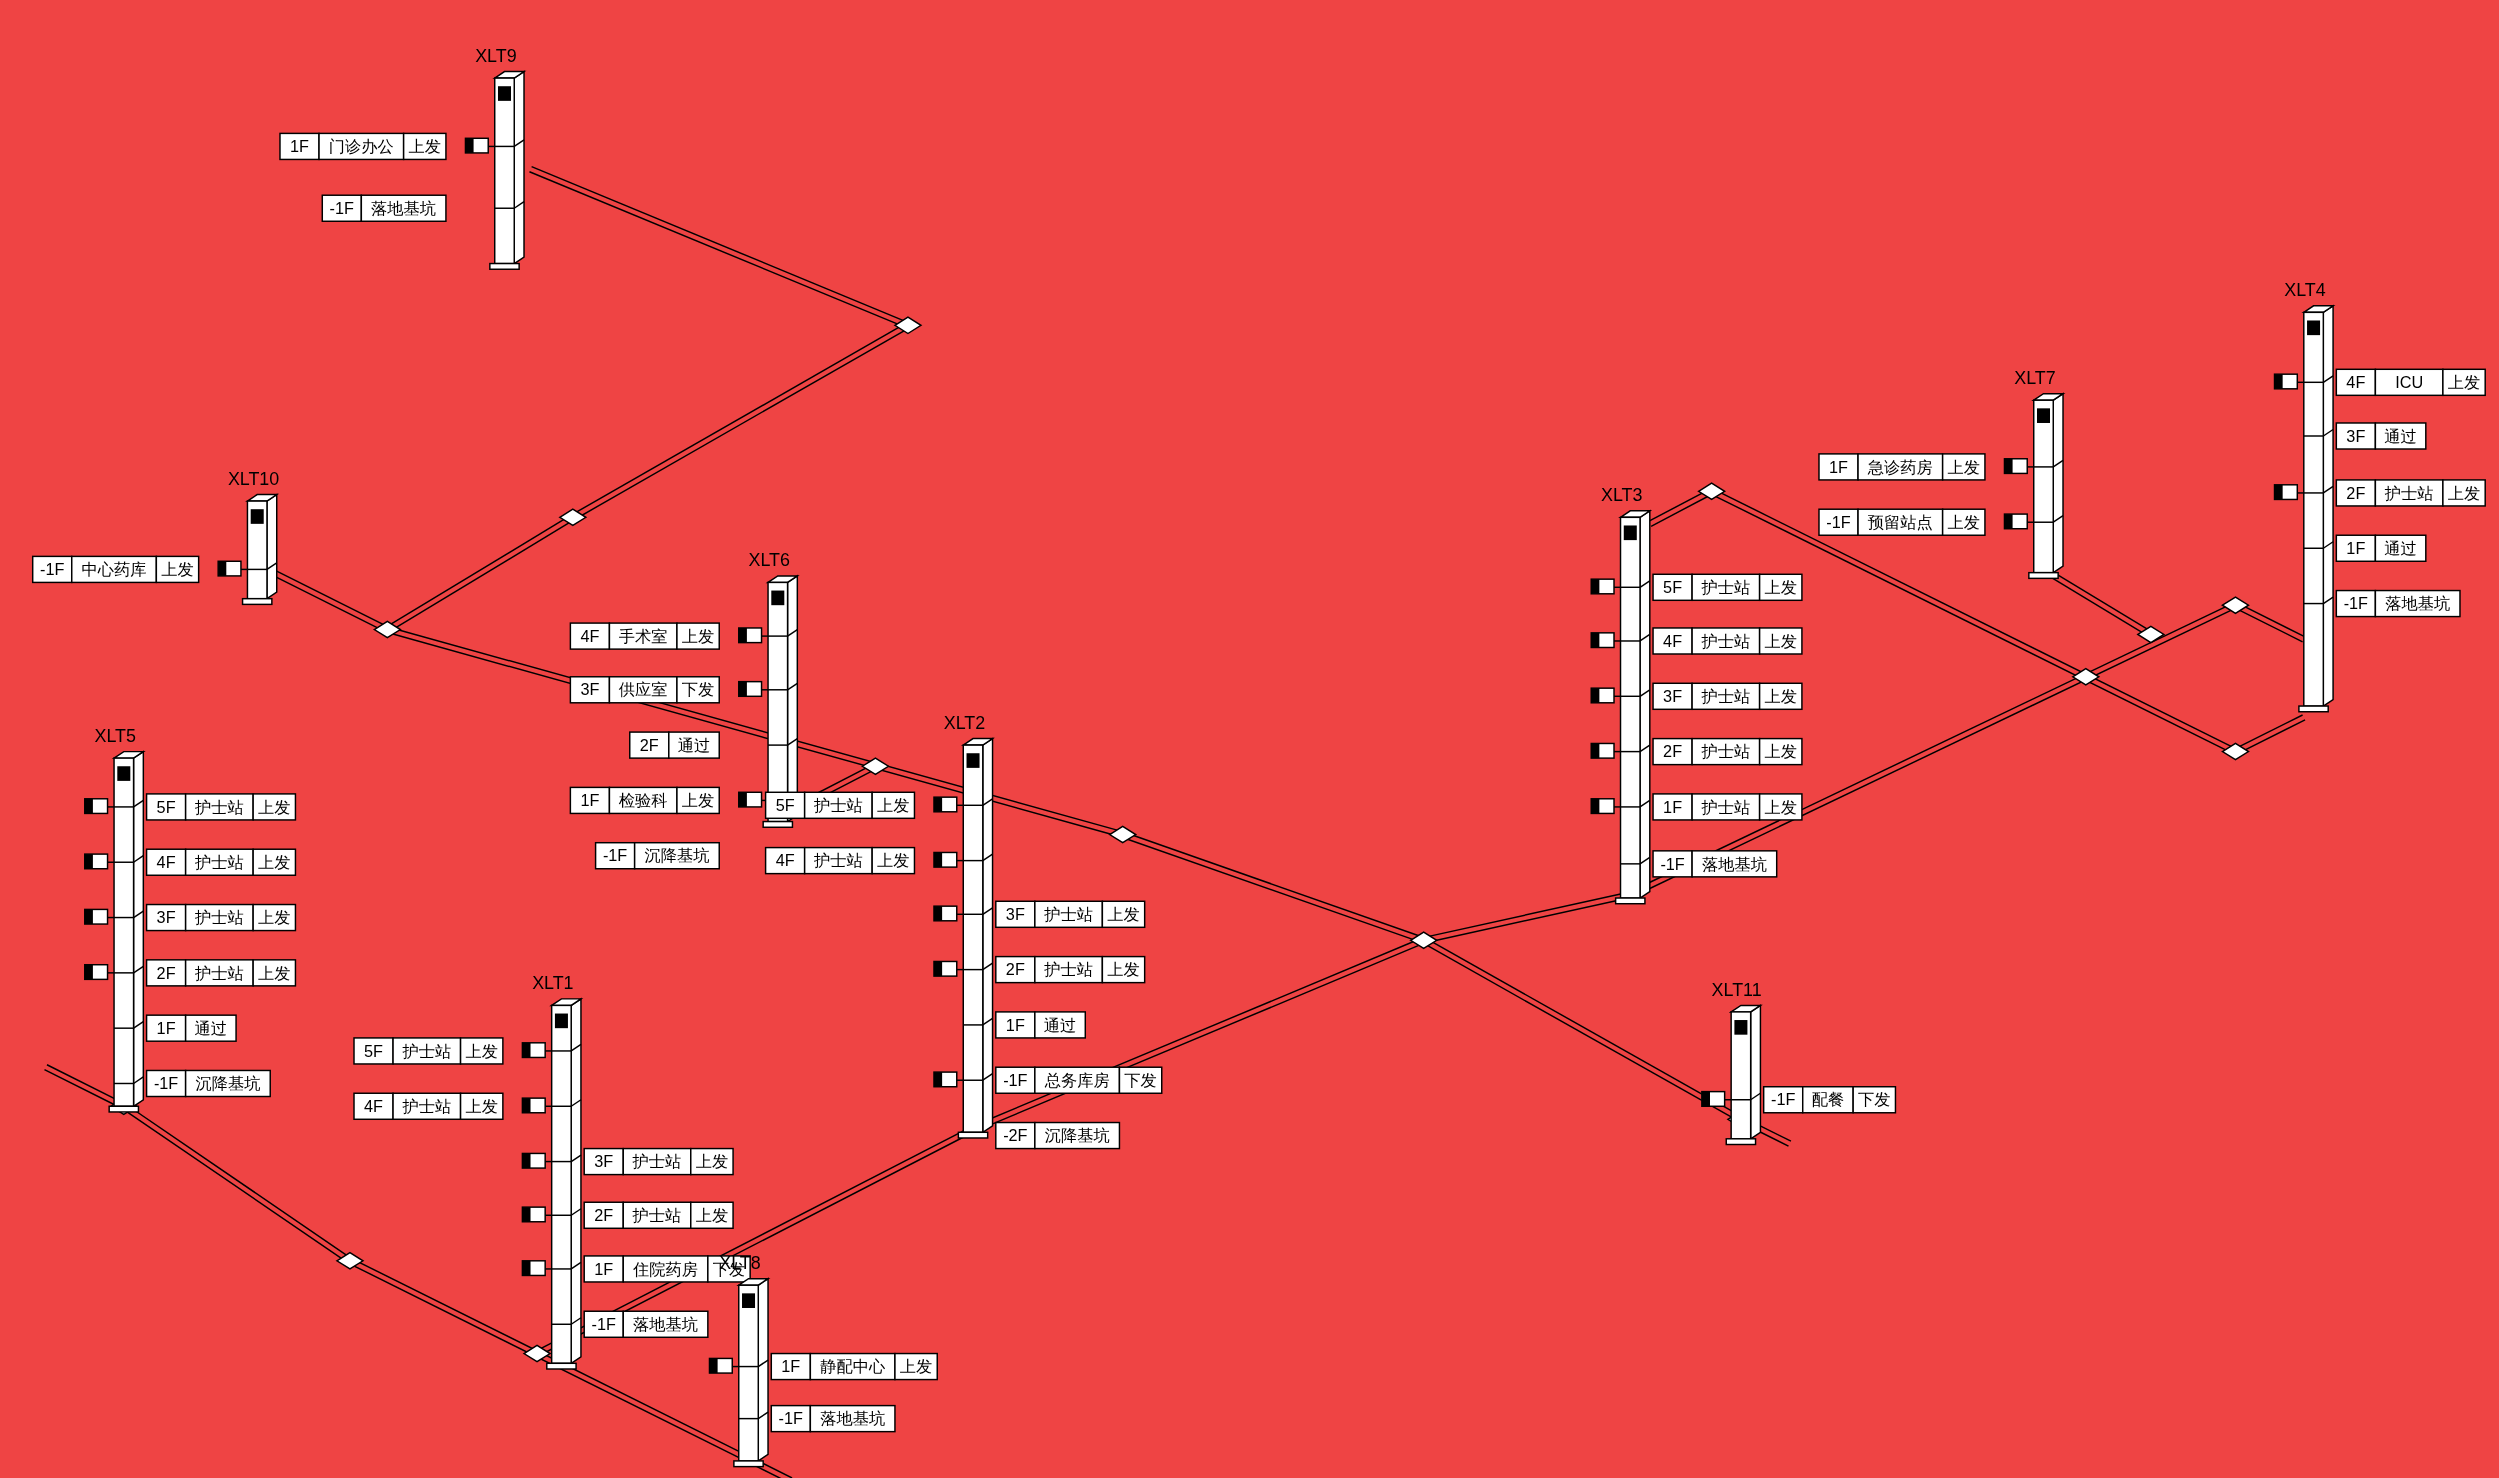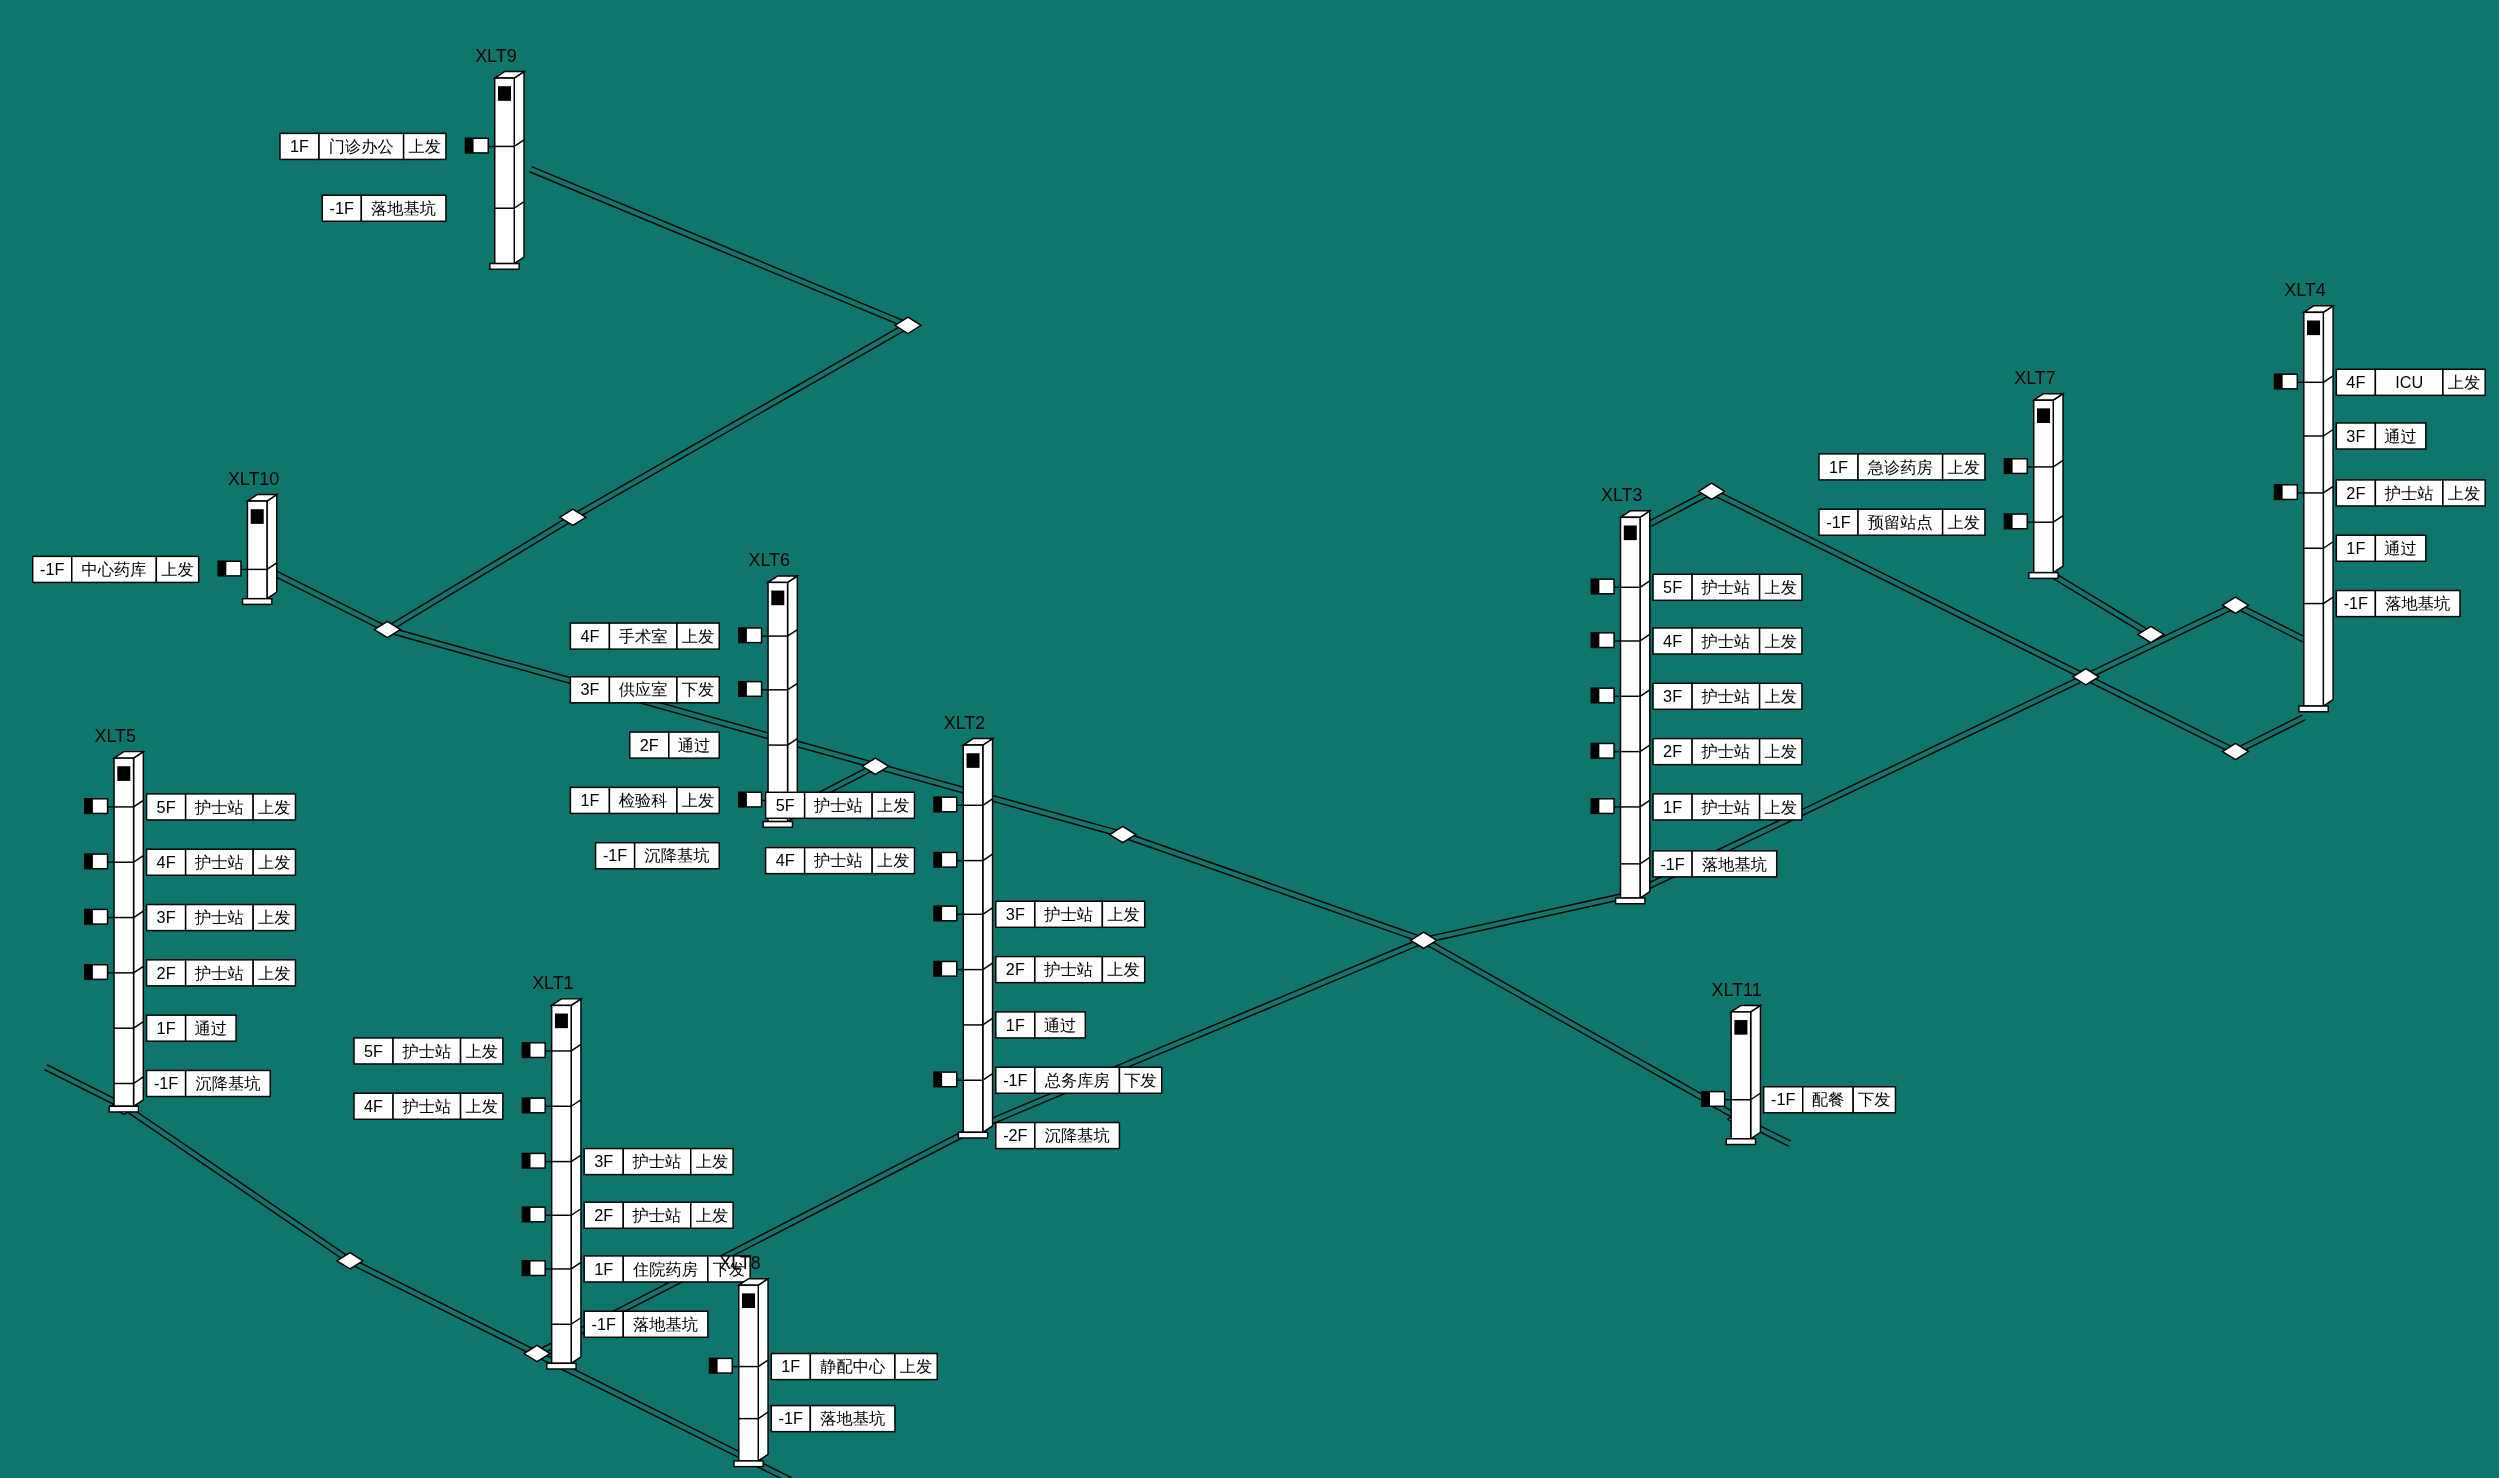--- a/index.html
+++ b/index.html
@@ -1,16 +1,16 @@
 <!DOCTYPE html>
 <html style="font-size:13px"><head>
 <meta charset="utf-8">
 <style>
   html,body{margin:0;padding:0;background:#ffffff;}
-  #diagram-wrap{width:2500px;height:1478px;background:#0f766e;overflow:hidden;}
+  #diagram-wrap{width:2500px;height:1478px;background:#ef4444;overflow:hidden;}
   svg{display:block;}
   svg text{font-family:"Liberation Sans", sans-serif;}
 </style>
 </head>
 <body>
 
 <div id="diagram-wrap">
   <svg id="diagram-canvas" width="2500" height="1478" xmlns="http://www.w3.org/2000/svg" viewBox="0 0 1536.5 908.5">
       <g>
         <line x1="325.3500019523653" y1="105.57082861511722" x2="557.3500019523653" y2="201.57082861511722" stroke="#000000" stroke-width="0.9"></line>

